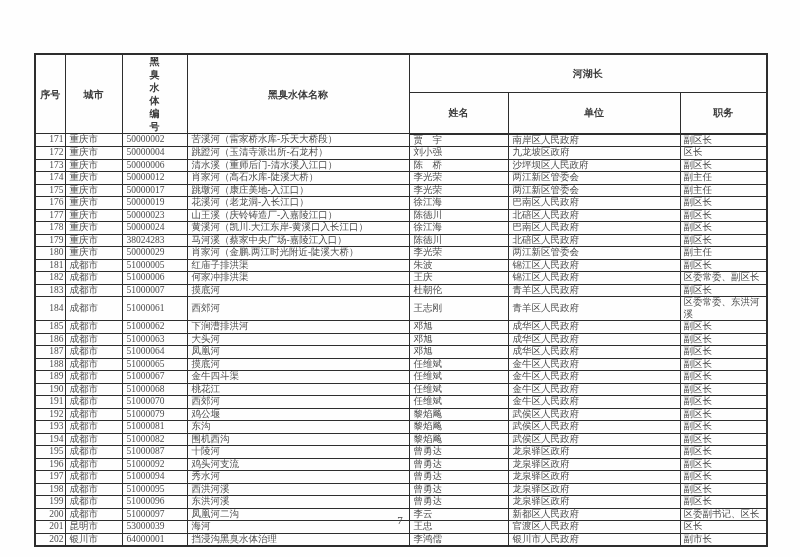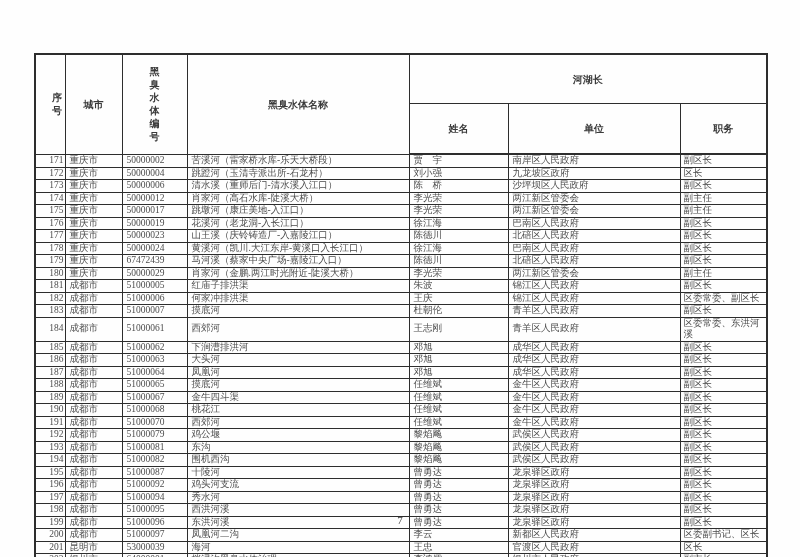--- a/index.html
+++ b/index.html
@@ -16,21 +16,21 @@
     border-collapse:collapse; table-layout:fixed;
     border:2px solid #2d2d2d;
     color:#4c4c4c;
   }
   table.blackwater th, table.blackwater td {
     border:1px solid #2d2d2d;
     overflow:hidden; white-space:normal;
   }
   thead th {
     font-size:10px; font-weight:bold; color:#3a3a3a;
-    text-align:center; vertical-align:middle; padding:16px; line-height:13px;
+    text-align:center; vertical-align:middle; padding:0; line-height:13px;
   }
   thead tr.group-row th { height:16px; }
   thead tr.sub-row th { height:17px; border-bottom:2px solid #2d2d2d; }
   th.h-code { padding:0 27px; }
   tbody td {
     font-size:9.5px; line-height:11.5px; height:11px;
     padding:0 1px 0 4px; vertical-align:middle;
     word-break:break-all;
   }
   td.col-index { text-align:right; padding:0 1px; }
@@ -138,21 +138,21 @@
           <td class="col-city">重庆市</td>
           <td class="col-code">50000024</td>
           <td class="col-name">黄溪河（凯川.大江东岸-黄溪口入长江口）</td>
           <td class="col-chief_name">徐江海</td>
           <td class="col-chief_unit">巴南区人民政府</td>
           <td class="col-chief_title">副区长</td>
         </tr>
         <tr>
           <td class="col-index">179</td>
           <td class="col-city">重庆市</td>
-          <td class="col-code">67472439</td>
+          <td class="col-code">38024283</td>
           <td class="col-name">马河溪（蔡家中央广场-嘉陵江入口）</td>
           <td class="col-chief_name">陈德川</td>
           <td class="col-chief_unit">北碚区人民政府</td>
           <td class="col-chief_title">副区长</td>
         </tr>
         <tr>
           <td class="col-index">180</td>
           <td class="col-city">重庆市</td>
           <td class="col-code">50000029</td>
           <td class="col-name">肖家河（金鹏.两江时光附近-陡溪大桥）</td>

